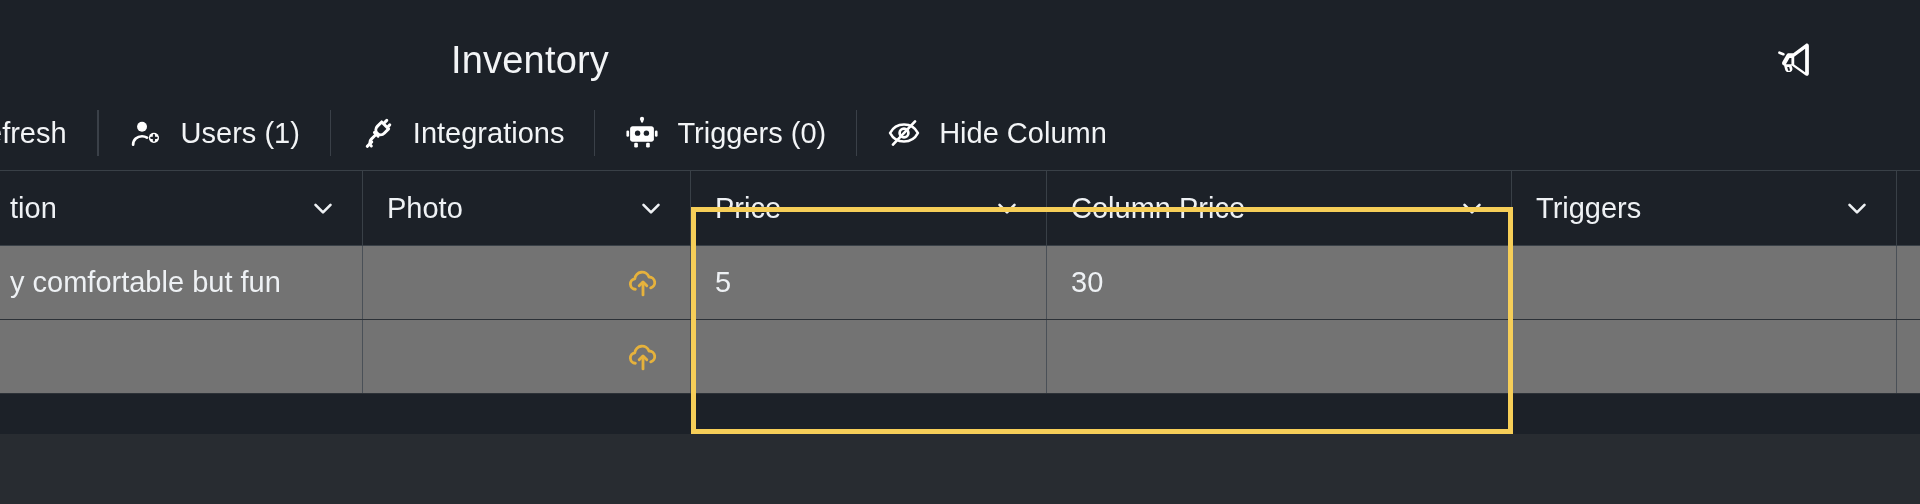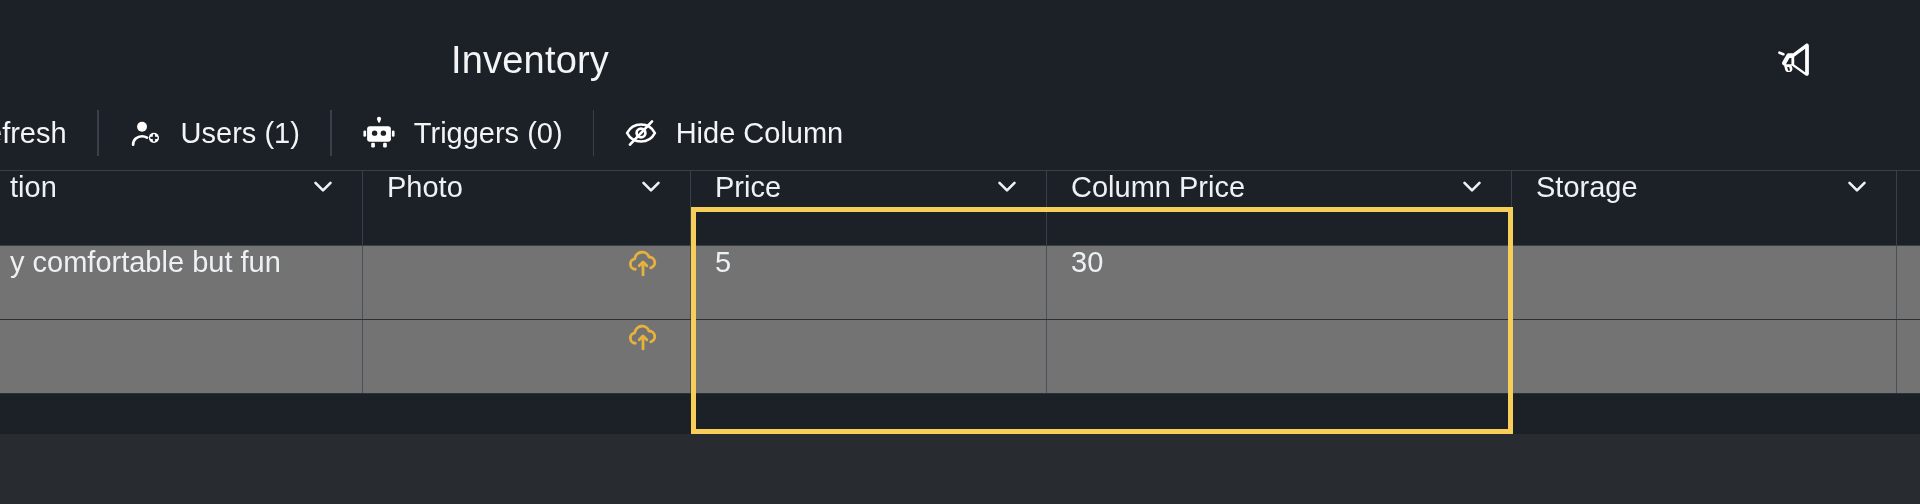--- a/index.html
+++ b/index.html
@@ -113,21 +113,21 @@
   .data-row {
     height: 74px;
     background: #737373;
     border-bottom: 1px solid #2c3137;
     box-sizing: border-box;
   }
   .cell {
     position: relative;
     box-sizing: border-box;
     display: flex;
-    align-items: flex-start;
+    align-items: center;
     height: 100%;
     border-right: 1px solid #394047;
     padding: 0 24px;
     color: #eef1f4;
     font-size: 29px;
     overflow: hidden;
     white-space: nowrap;
   }
   .hdr-row .cell { border-right-color: #394047; }
   .data-row .cell { border-right-color: #4a5057; }
@@ -218,20 +218,32 @@
           <path d="M2.9 20.3c0-3.6 2.9-6 6.3-6 1.3 0 2.5.35 3.5.96"></path>
           <circle cx="17.6" cy="15.4" r="3.6" fill="#ffffff" stroke="none"></circle>
           <path d="M17.6 13.5v3.8M15.7 15.4h3.8" stroke="#1c2128" stroke-width="1.6"></path>
         </svg>
       </span>
       <span class="tb-label">Users (1)</span>
     </div>
 
     <div class="tb-sep"></div>
 
+    <div class="tb-item">
+      <span class="tb-ico">
+        <svg width="34" height="34" viewBox="0 0 24 24" fill="none" stroke="#ffffff" stroke-width="2.1" stroke-linecap="round" stroke-linejoin="round">
+          <path d="M14.6 4.2l4.9 4.9-3.1 3.1a3.5 3.5 0 0 1-4.9 0l0 0a3.5 3.5 0 0 1 0-4.9z"></path>
+          <path d="M9.5 11.6l2.6 2.6"></path>
+          <path d="M10.4 13.2l-3.1 3.1a3.5 3.5 0 0 0 0 4.9"></path>
+          <path d="M7.6 18.3L4.4 21.4"></path>
+          <path d="M18.2 3.1l-1.6 1.6M20.3 6.3l-1.6 1.6"></path>
+        </svg>
+      </span>
+      <span class="tb-label">Integrations</span>
+    </div>
 
     <div class="tb-sep"></div>
 
     <div class="tb-item">
       <span class="tb-ico">
         <svg width="34" height="34" viewBox="0 0 24 24" fill="#ffffff">
           <rect x="11.2" y="1.6" width="1.7" height="3.1" rx=".8"></rect>
           <circle cx="12" cy="2.1" r="1.5"></circle>
           <path d="M5.4 7.2h13.2c1 0 1.8.8 1.8 1.8v7.4c0 1-.8 1.8-1.8 1.8H5.4c-1 0-1.8-.8-1.8-1.8V9c0-1 .8-1.8 1.8-1.8z"></path>
           <circle cx="8.9" cy="12.1" r="1.9" fill="#1c2128"></circle>
@@ -294,21 +306,21 @@
       <div class="cell c-total">
         <span class="hdr-label">Column Price</span>
         <span class="chev">
           <svg width="30" height="30" viewBox="0 0 24 24" fill="none" stroke="#eef1f4" stroke-width="2.1" stroke-linecap="round" stroke-linejoin="round">
               <polyline points="6,9.5 12,15.5 18,9.5"></polyline>
             </svg>
         </span>
       </div>
 
       <div class="cell c-stor">
-        <span class="hdr-label">Storage</span>
+        <span class="hdr-label">Triggers</span>
         <span class="chev">
           <svg width="30" height="30" viewBox="0 0 24 24" fill="none" stroke="#eef1f4" stroke-width="2.1" stroke-linecap="round" stroke-linejoin="round">
               <polyline points="6,9.5 12,15.5 18,9.5"></polyline>
             </svg>
         </span>
       </div>
 
       <div class="cell c-extra"></div>
     </div>
 

